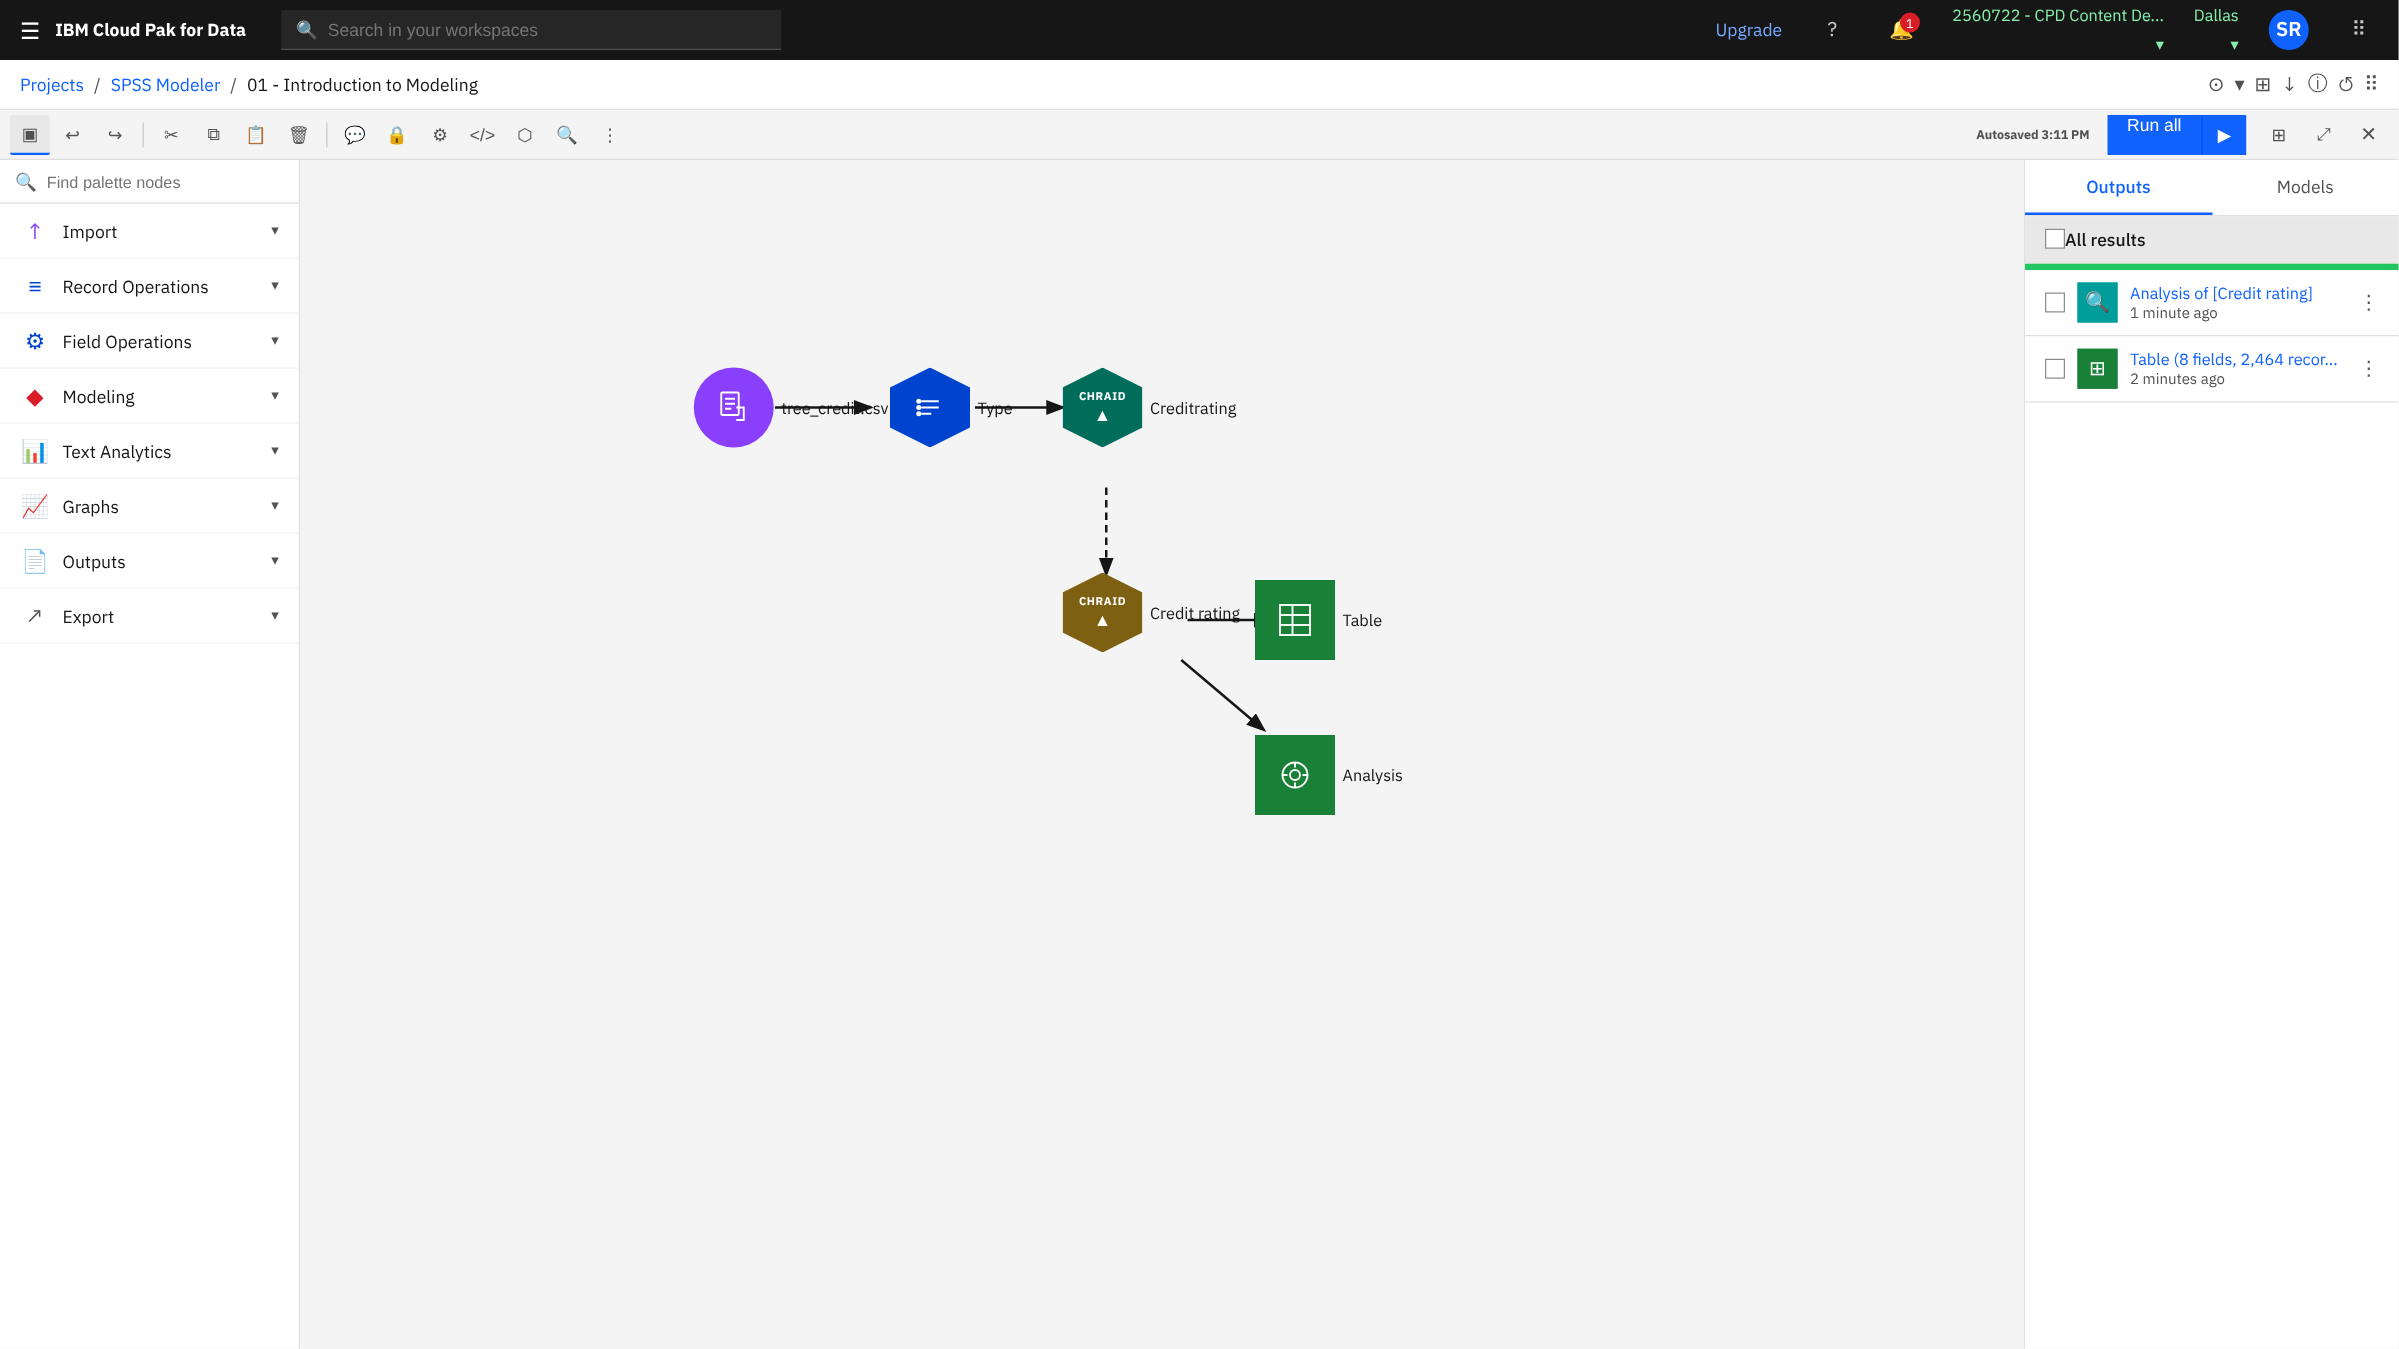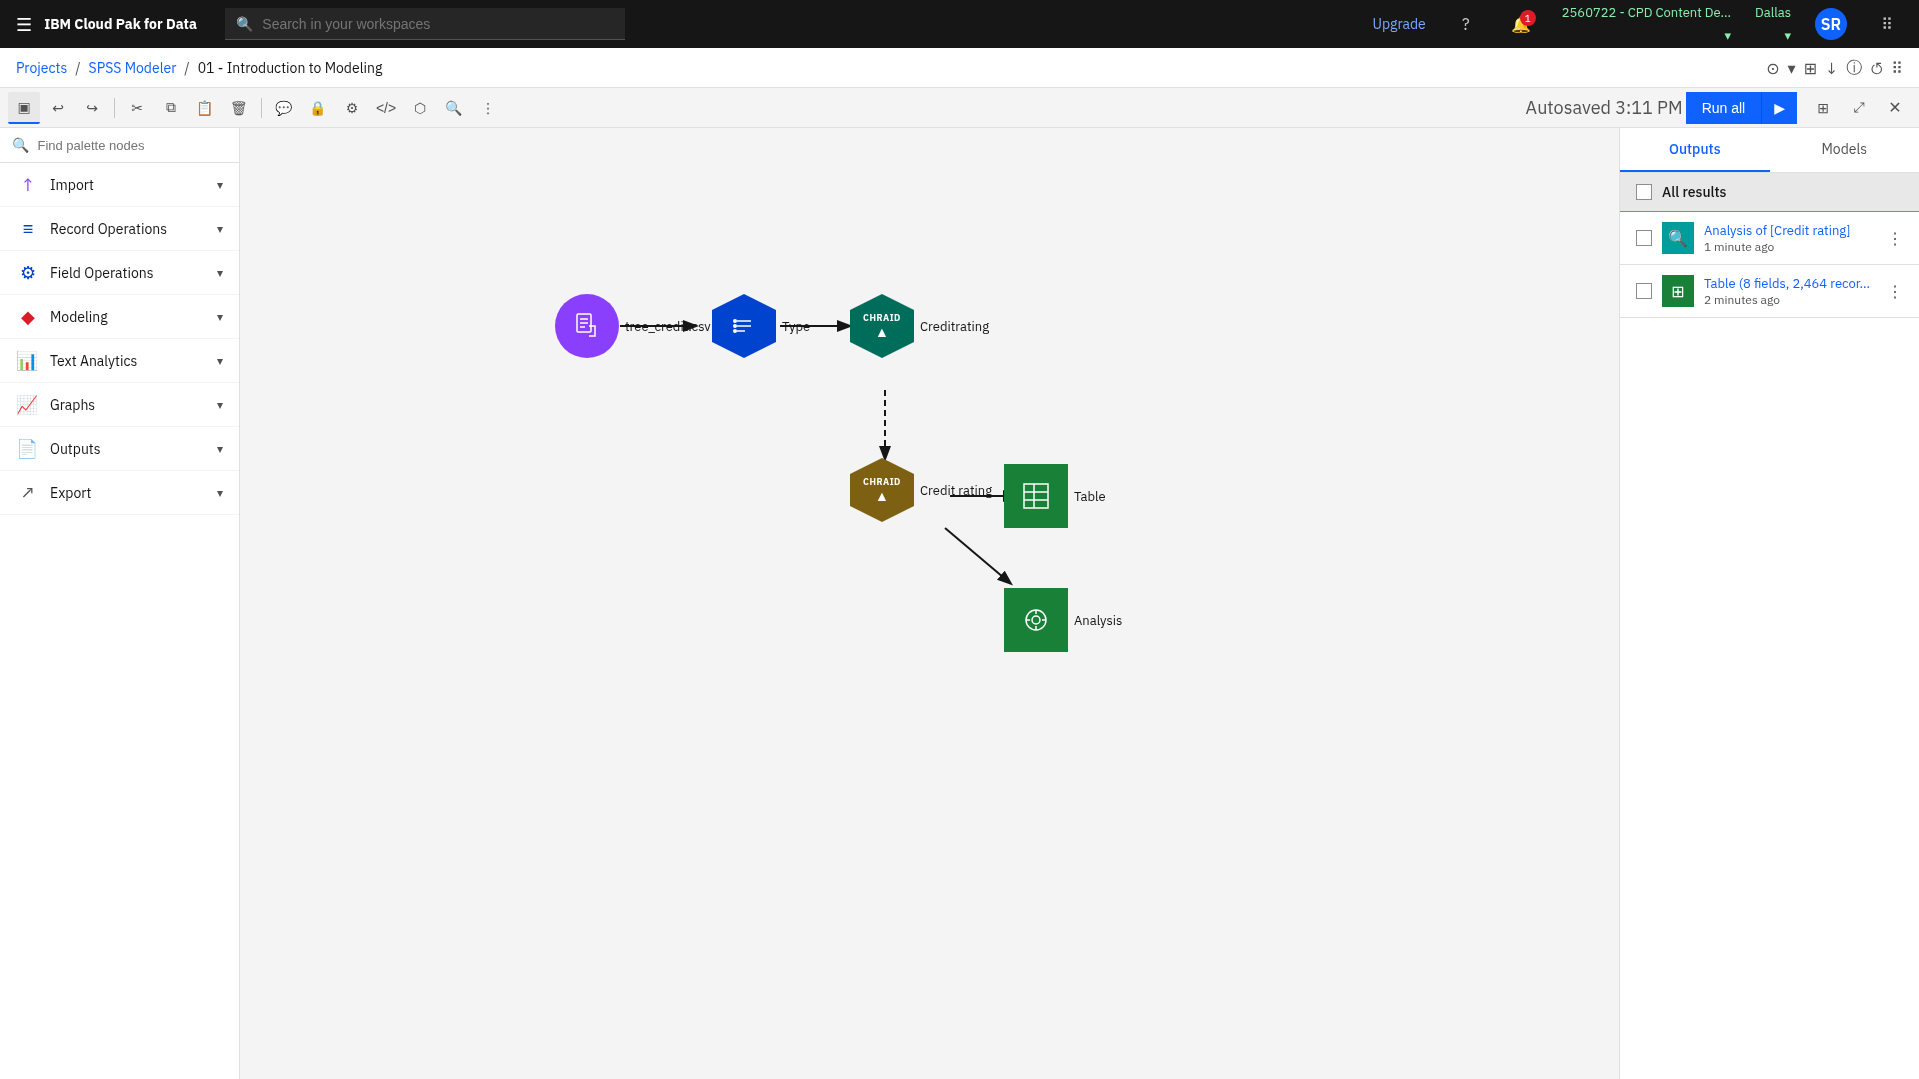--- a/index.html
+++ b/index.html
@@ -49,23 +49,23 @@
       background: #f4f4f4; border-bottom: 1px solid #e0e0e0;
       padding: 0 8px; gap: 2px;
     }
     .toolbar-btn {
       width: 32px; height: 32px; display: flex; align-items: center; justify-content: center;
       color: #525252; cursor: pointer; border: none; background: transparent; font-size: 14px;
       border-radius: 2px;
     }
     .toolbar-btn.active { background: #e8e8e8; border-bottom: 2px solid #0f62fe; }
     .toolbar-sep { width: 1px; height: 20px; background: #c6c6c6; margin: 0 4px; }
-    .autosave { color: #525252; font-size: 18px; margin-left: auto; margin-right: 1px; }
+    .autosave { color: #525252; font-size: 10px; margin-left: auto; margin-right: 12px; font-weight: bold; }
     .run-all-btn {
-      display: flex; align-items: center; gap: 0;
+      display: flex; gap: 0;
       height: 32px; background: #0f62fe; color: #fff;
       border: none; cursor: pointer; font-size: 14px;
     }
     .run-all-btn .label { padding: 0 16px; }
     .run-all-btn .play { padding: 0 12px; border-left: 1px solid #0353e9; height: 100%; display: flex; align-items: center; }
     .toolbar-right { display: flex; align-items: center; gap: 4px; margin-left: 8px; }
     .close-panel { color: #525252; cursor: pointer; font-size: 16px; }
 
     
     .main-layout { display: flex; height: calc(100vh - 128px); }
@@ -140,22 +140,22 @@
     .right-panel { width: 300px; background: #fff; border-left: 1px solid #e0e0e0; display: flex; flex-direction: column; flex-shrink: 0; }
     .panel-tabs { display: flex; border-bottom: 1px solid #e0e0e0; }
     .panel-tab {
       flex: 1; padding: 12px; text-align: center; font-size: 14px;
       cursor: pointer; color: #525252; border-bottom: 2px solid transparent;
     }
     .panel-tab.active { color: #0f62fe; border-bottom: 2px solid #0f62fe; font-weight: 500; }
     .panel-desc { font-size: 12px; color: #525252; padding: 12px 16px; line-height: 1.5; }
     .panel-desc span { color: #da1e28; }
     .all-results-row {
-      display: flex; align-items: center; gap: 10px;
-      padding: 10px 16px; background: #e8e8e8; border-bottom: 1px solid #22c55e;
+      display: flex; align-items: flex-start; 
+      padding: 10px 16px; background: #e8e8e8; border-bottom: 5px solid #22c55e;
     }
     .all-results-label { font-size: 14px; font-weight: 500; }
     .result-item {
       display: flex; align-items: center; gap: 10px;
       padding: 10px 16px; border-bottom: 1px solid #e0e0e0;
     }
     .result-icon { width: 32px; height: 32px; background: #fff; border: 1px solid #e0e0e0; display: flex; align-items: center; justify-content: center; font-size: 16px; color: #525252; flex-shrink: 0; }
     .result-icon.teal { background: #009d9a; color: #fff; border-color: #009d9a; }
     .result-icon.green { background: #198038; color: #fff; border-color: #198038; }
     .result-info { flex: 1; }

